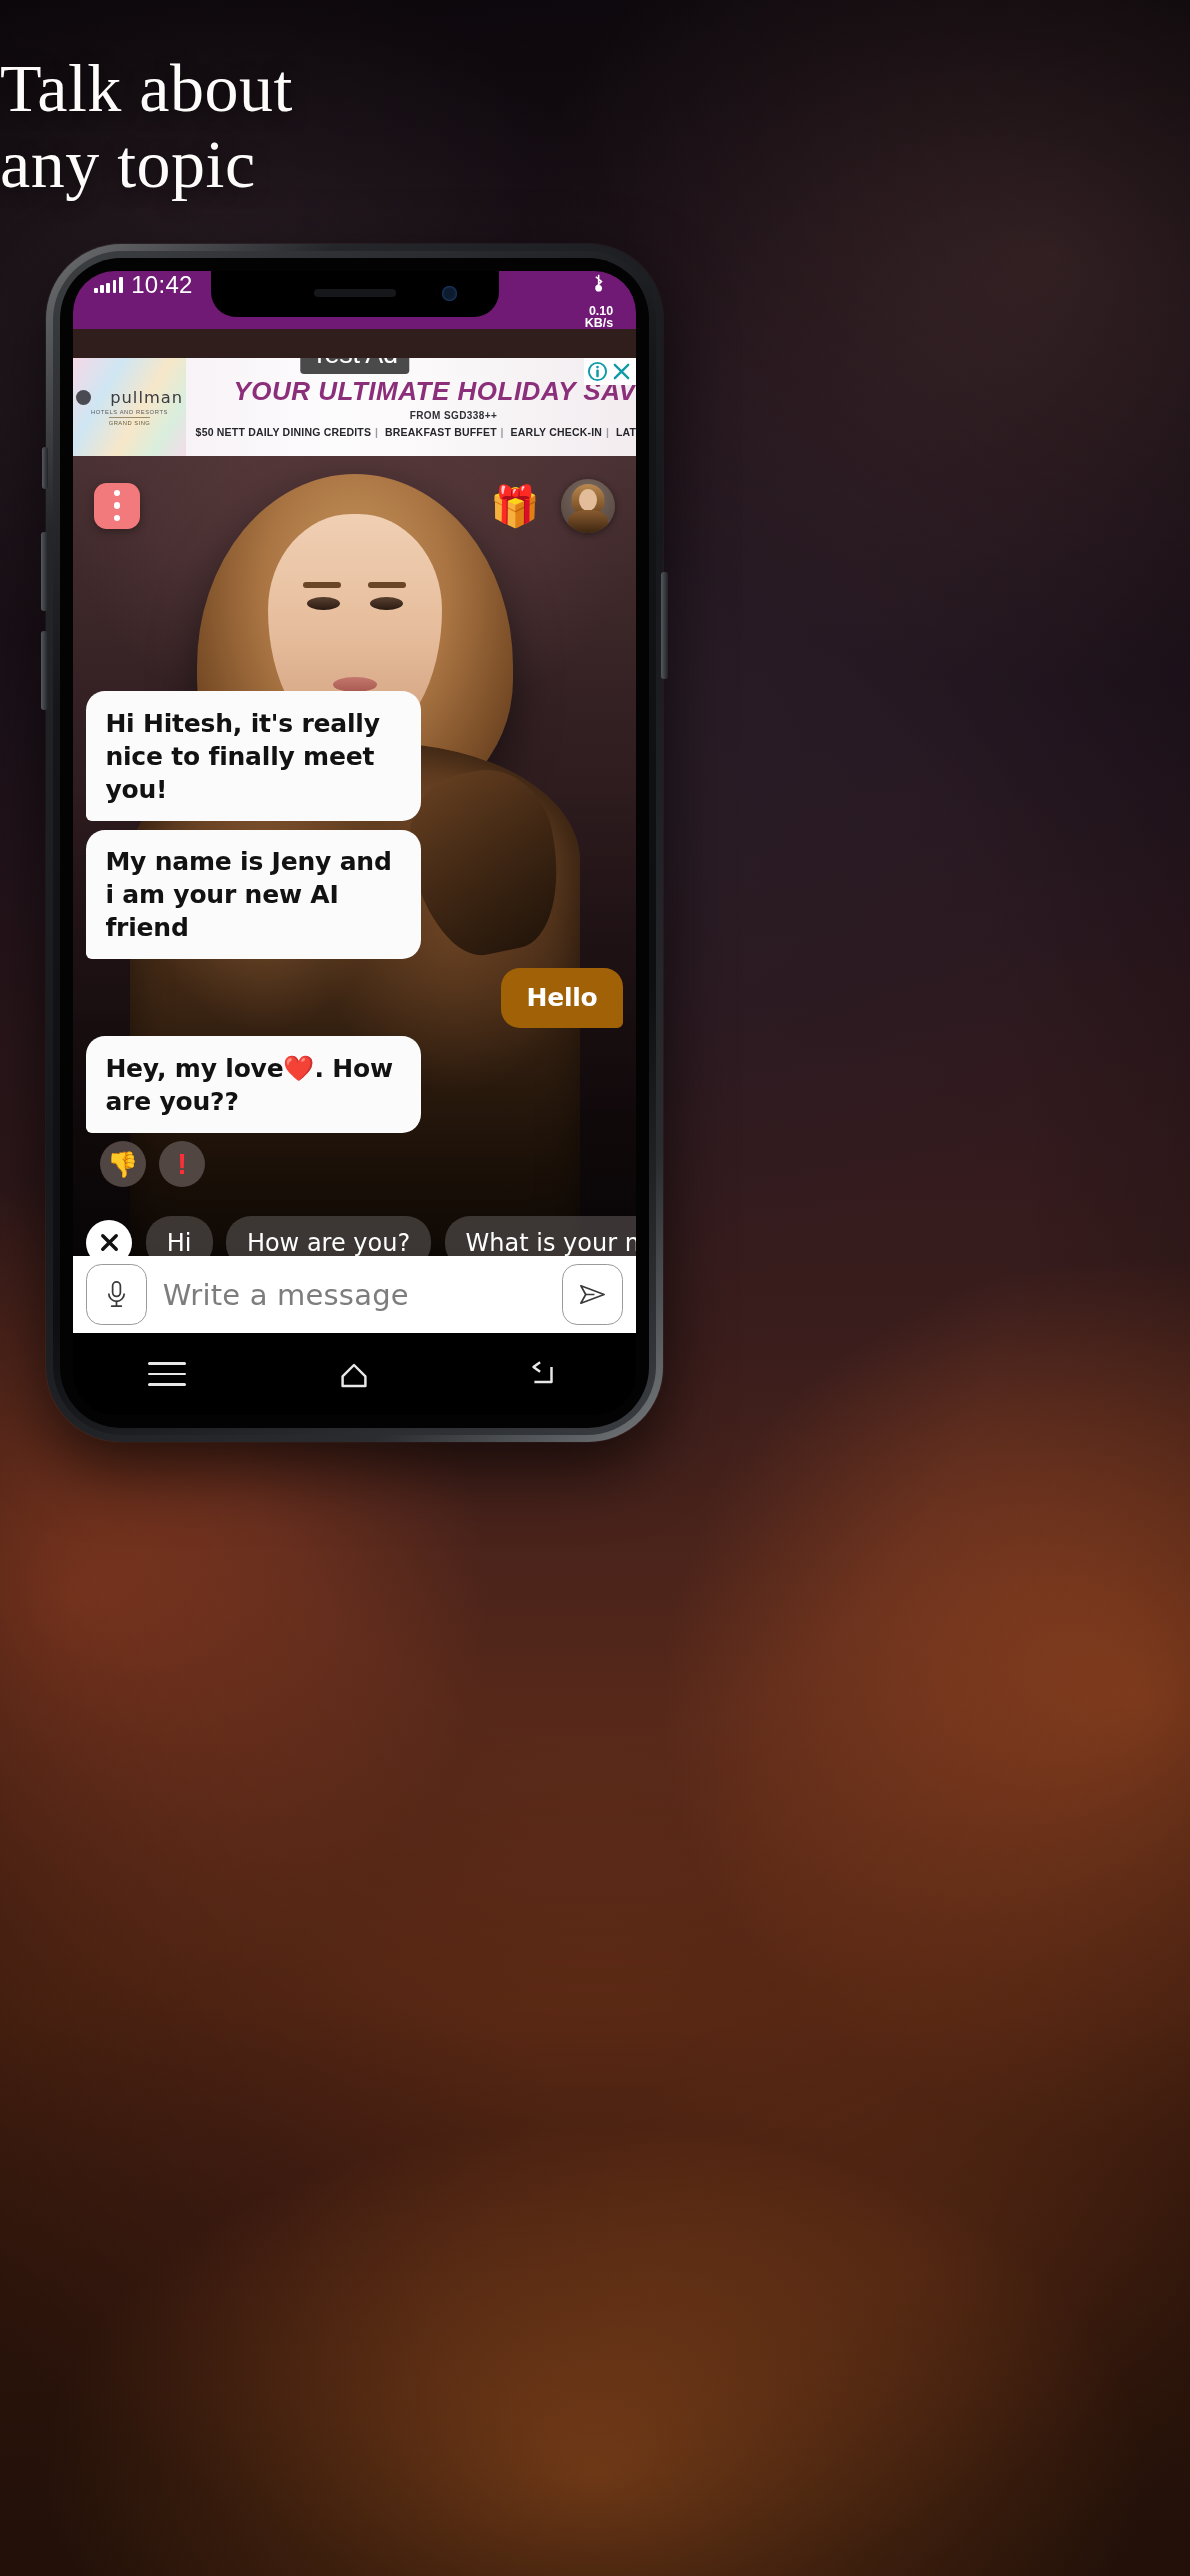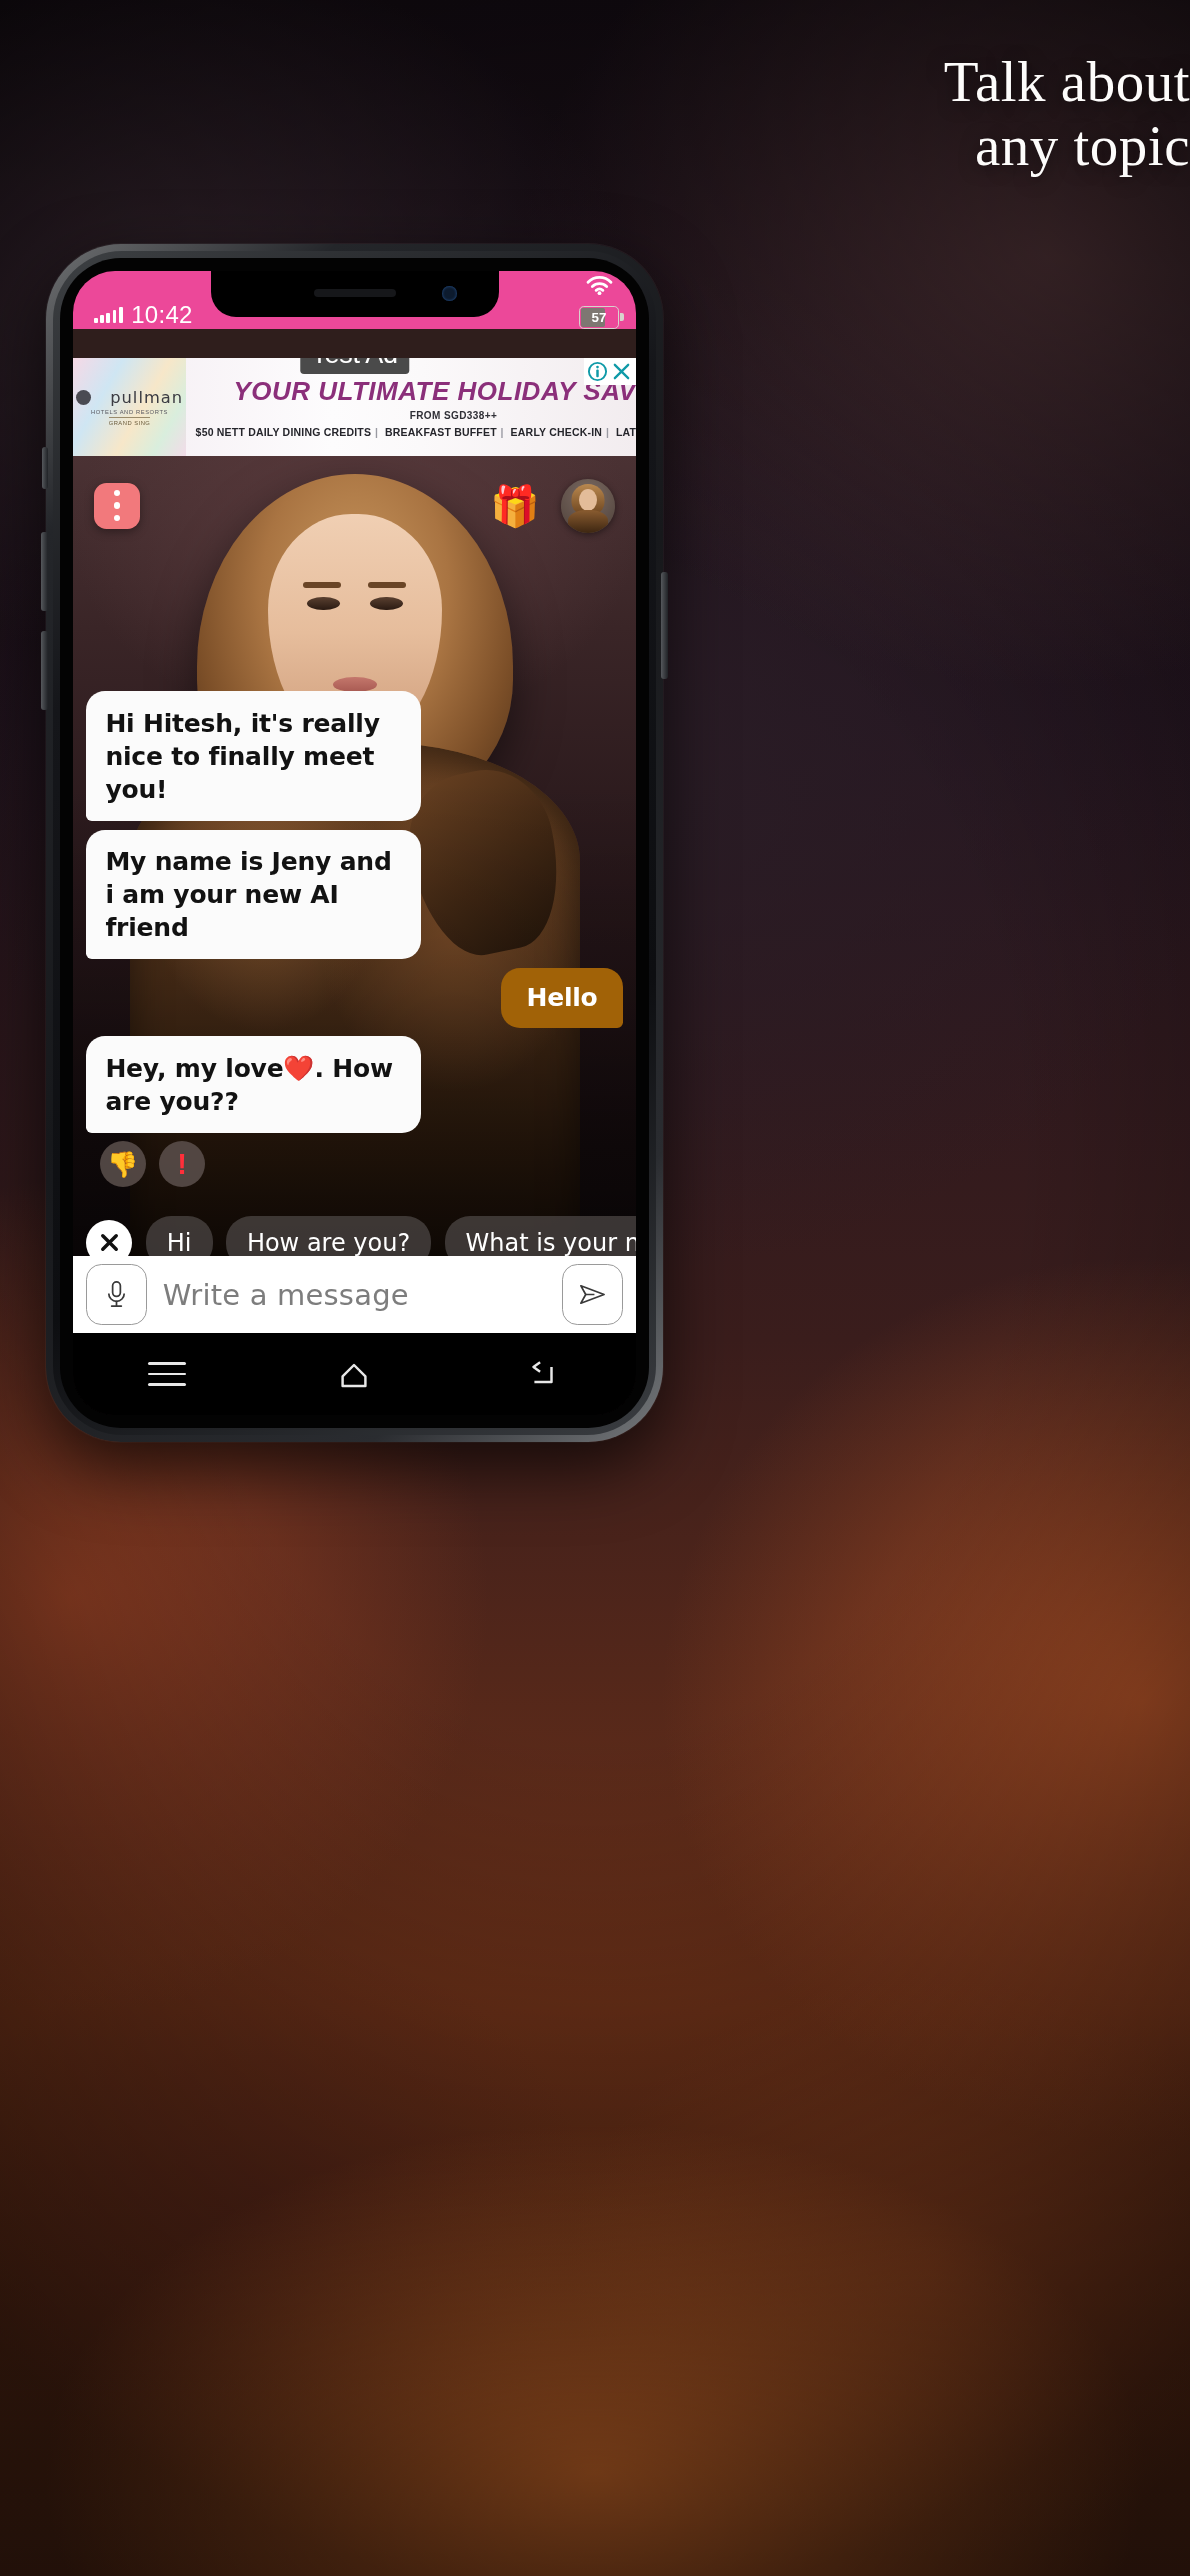--- a/index.html
+++ b/index.html
@@ -19,26 +19,25 @@
       radial-gradient(ellipse 728px 671px at 96% 66%,  #a04a24 0%, rgba(160,74,36,0) 66%),
       radial-gradient(ellipse 786px 498px at 50% 96%,  #cf6a2a 0%, rgba(207,106,42,0) 70%),
       radial-gradient(ellipse 498px 403px at 78% 88%,  #7d3a1c 0%, rgba(125,58,28,0) 72%),
       radial-gradient(ellipse 460px 383px at 22% 86%,  #5a2718 0%, rgba(90,39,24,0) 72%),
       linear-gradient(180deg,#150d14 0%, #241520 28%, #3a1d1c 52%, #6d3118 78%, #4b2413 100%);
   }
   .bg-vig{position:absolute;inset:0;
     background:radial-gradient(ellipse 1054px 1438px at 50% 45%, rgba(0,0,0,0) 40%, rgba(0,0,0,.55) 100%);}
   
   #headline{
-    position:absolute;left:0;right:0;top:50px;text-align:right;
+    position:absolute;left:0;right:0;top:50px;text-align:left;
     font-family:"Liberation Serif",serif;color:#fdfcfb;
-    font-size:57px;line-height:1.12;letter-spacing:0.5px;
+    font-size:68px;line-height:1.12;letter-spacing:0.5px;
     text-shadow:0 1.9px 17px rgba(0,0,0,.55);
     z-index:5;
-    margin-left:8px;
   }
   #headline .l{display:block;}
   
   #phone{
     position:absolute;left:46px;top:244px;width:617px;height:1198px;
     z-index:6;
   }
   .phone-outer{
     position:absolute;inset:0;border-radius:75px;
     background:linear-gradient(135deg,#6e7072 0%,#24262a 16%,#17181b 50%,#2a2c30 84%,#76797c 100%);
@@ -56,22 +55,22 @@
     border-radius:42px;overflow:hidden;background:#000;
   }
   
   .btn-side{position:absolute;background:linear-gradient(90deg,#55585c,#202226);border-radius:2.9px;}
   .btn-l1{left:-3.8px;top:203px;width:5.8px;height:42px;}
   .btn-l2{left:-4.8px;top:288px;width:6.7px;height:79px;}
   .btn-l3{left:-4.8px;top:387px;width:6.7px;height:79px;}
   .btn-r1{right:-4.8px;top:328px;width:6.7px;height:107px;}
   
   .statusbar{
-    position:relative;height:58px;background:#ec4899;
-    display:flex;align-items:flex-end;justify-content:space-between;
+    position:relative;height:58px;background:#701a75;
+    display:flex;align-items:flex-start;justify-content:space-between;
     padding:0 17px 0 21px;color:#fff;font-size:21px;z-index:3;gap:24px;
   }
   .sb-left{display:flex;align-items:center;gap:8.6px;}
   .sig{display:flex;align-items:flex-end;gap:2.4px;height:16.3px;}
   .sig i{display:block;width:3.8px;background:#fff;border-radius:1px;}
   .sig i:nth-child(1){height:4.8px;}
   .sig i:nth-child(2){height:7.7px;}
   .sig i:nth-child(3){height:10.5px;}
   .sig i:nth-child(4){height:13.4px;}
   .sig i:nth-child(5){height:16.3px;}

